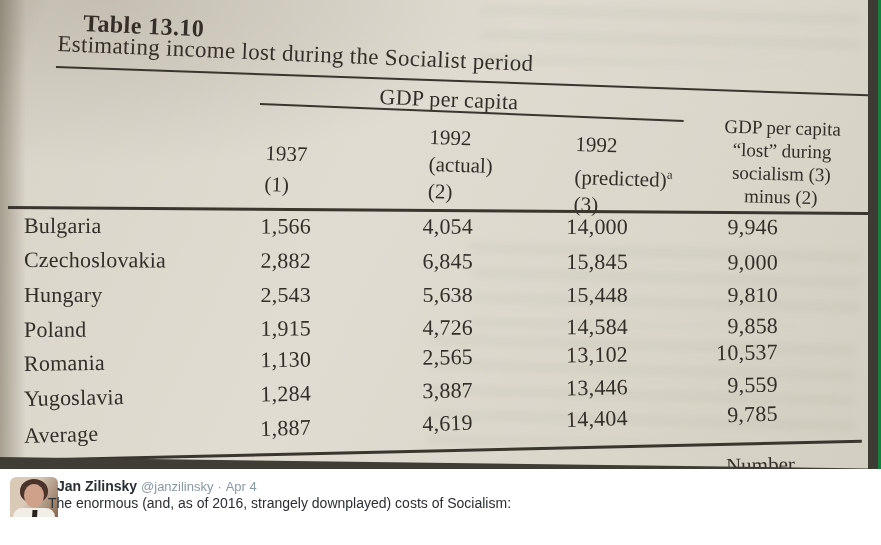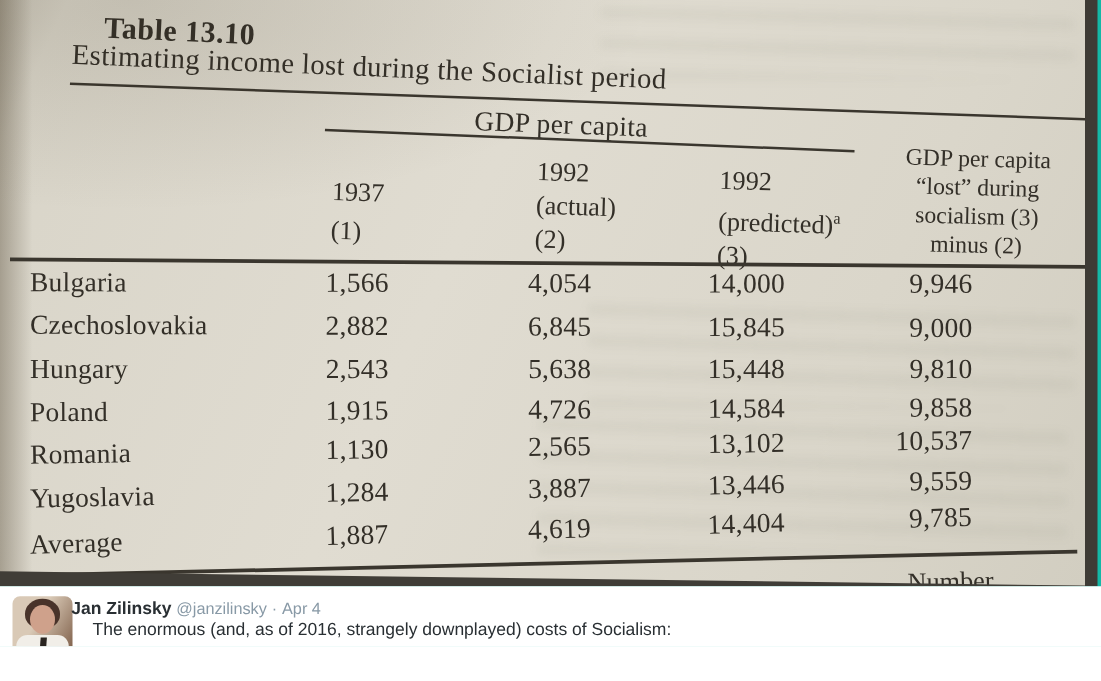--- a/index.html
+++ b/index.html
@@ -1,18 +1,18 @@
 <!DOCTYPE html>
 <html><head>
 <meta charset="utf-8">
 <style>
   html,body { margin:0; padding:0; background:#ffffff; }
   .screenshot {
     position:relative; width:881px; height:517px; overflow:hidden;
-    background:#14b8a6; font-family:"Liberation Sans", sans-serif;
+    background:#15803d; font-family:"Liberation Sans", sans-serif;
   }
 
   
   .photo {
     position:absolute; left:0; top:0; width:868px; height:469px; overflow:hidden;
     background:linear-gradient(115deg,#c8c3b6 0%,#d9d5c9 5%,#e0dcd1 42%,#dad6ca 75%,#d2cec1 100%);
     border-right:10px solid #3e3b35;
     color:#332f28; font-family:"Liberation Serif","DejaVu Serif",serif;
   }
   .photo::before { 
@@ -74,21 +74,21 @@
   .avatar { position:absolute; left:10px; top:8px; width:48px; height:48px; border-radius:6px;
             overflow:hidden; background:linear-gradient(120deg,#d9c9b6 40%,#7a5a44 100%); }
   .av-hair  { position:absolute; left:10px; top:2px;  width:28px; height:24px; border-radius:50% 50% 46% 46%; background:#49332a; }
   .av-face  { position:absolute; left:14px; top:7px;  width:20px; height:23px; border-radius:50%; background:#cfa18b; }
   .av-shirt { position:absolute; left:3px;  top:31px; width:42px; height:17px; border-radius:9px 9px 0 0; background:#f1eee8; }
   .av-tie   { position:absolute; left:22px; top:33px; width:5px;  height:15px; background:#29231f; transform:skewX(-4deg); }
 
   .tweet-head { position:absolute; left:57px; top:9px; font-size:14px; white-space:nowrap; }
   .tname  { font-weight:bold; color:#292f33; }
   .thandle, .tsep, .tdate { color:#8899a6; font-size:13px; }
-  .ttext { position:absolute; left:74px; top:26px; font-size:14px; color:#292f33; white-space:nowrap;text-align:right; }
+  .ttext { position:absolute; left:48px; top:26px; font-size:14px; color:#292f33; white-space:nowrap;text-align:right; }
 
   .actions { position:absolute; left:0; top:48px; width:500px; height:22px; color:#aab8c2; }
   .abtn { position:absolute; top:0; display:flex; align-items:center; gap:7px; cursor:pointer; }
   .abtn svg { display:block; }
   .a-reply   { left:58px; }
   .a-retweet { left:126px; }
   .a-like    { left:201px; }
   .a-more    { left:259px; }
   .count { font-size:13px; color:#8899a6; }
   .count-like { color:#e0245e; font-weight:bold; }

